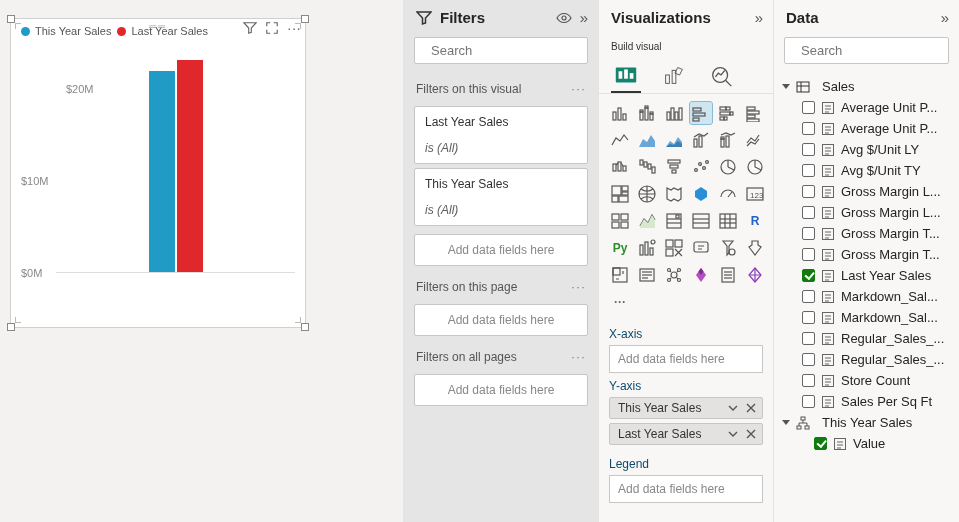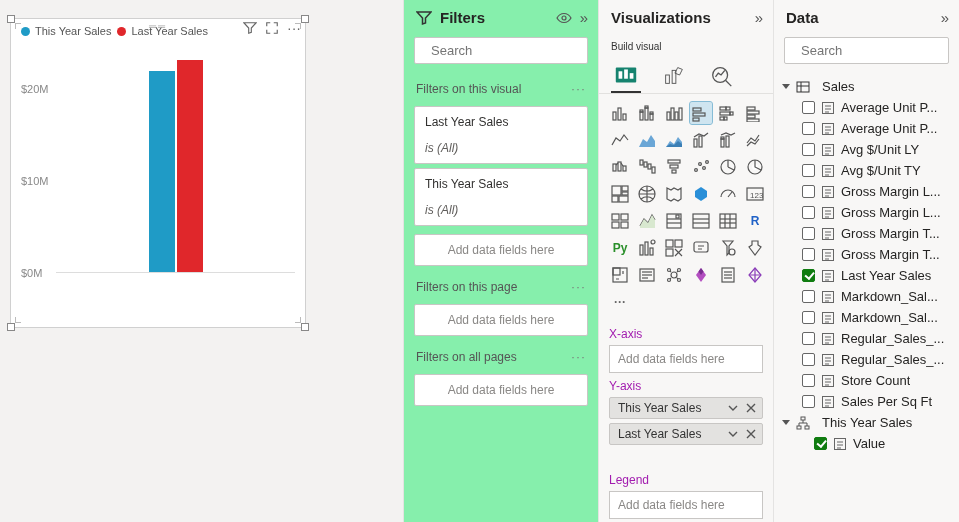--- a/index.html
+++ b/index.html
@@ -19,21 +19,21 @@
   .ib-br{bottom:4px;right:4px;border-bottom:1px solid #bbb;border-right:1px solid #bbb;}
   .chart-title { color:#c2c2c2; font-size:12px; padding: 22px 10px 4px 10px;}
   .legend { display:flex; gap:2px; align-items:center; font-size:11px; padding: 6px 10px 2px 10px; color:#555;}
   .legend .sw { width:9px; height:9px; border-radius:50%; display:inline-block; margin-right:3px;}
   .plot { position:relative; height: 230px; margin: 4px 10px 10px 10px; }
   .ylab { position:absolute; left:0; color:#888; font-size:11px; transform: translateY(-50%);}
   .axis-line { position:absolute; left:35px; right:0; bottom:0; border-top:1px solid #ddd;}
   .bars { position:absolute; left:35px; right:0; bottom:0; top:0; display:flex; align-items:flex-end; justify-content:center; gap:2px;}
   .bar { width:26px;}
   .pane { border-left:1px solid #e4e3e2; background:#f8f7f6; display:flex; flex-direction:column; height:522px;}
-  .pane.filters { width:195px; background:#86efac; }
+  .pane.filters { width:195px; background:#e5e5e5; }
   .pane.viz { width: 175px; }
   .pane.data { width: 186px; }
   .pane-header { display:flex; align-items:center; justify-content:space-between; padding:9px 10px 9px 12px; }
   .pane-title { font-size:15px; font-weight:600; }
   .pane-header .icons { display:flex; gap:8px; align-items:center; color:#555;}
   .search { display:flex; align-items:center; gap:8px; border:1px solid #c8c6c4; border-radius:2px; margin: 2px 10px 8px 10px; padding: 5px 8px; background:#fff;}
   .search input { border:none; outline:none; flex:1; font-size:13px; background:transparent;}
   .section-head { display:flex; justify-content:space-between; align-items:flex-start; padding: 10px 12px 6px 12px; font-size:12px; color:#555;}
   .dots { color:#777; letter-spacing:1px; font-size:12px;}
   .card { border:1px solid #c8c6c4; border-radius:2px; margin:4px 10px; padding:8px 10px; background:#fff; font-size:12px;}
@@ -43,21 +43,21 @@
   .sub-title { font-size:10px; color:#333; padding: 6px 12px 4px 12px;}
   .tabs { display:flex; gap:18px; padding: 2px 12px 0 12px; align-items:center;}
   .tab { width:30px; height:36px; display:flex; align-items:center; justify-content:center; border-bottom:2px solid transparent; cursor:pointer;}
   .tab.active { border-bottom:3px solid #333;}
   .tab svg{ width:26px; height:26px; }
   .viz-grid { display:grid; grid-template-columns: repeat(6, 22px); gap: 5px 5px; padding: 8px 10px; }
   .viz-grid .vi { width:22px; height:22px; display:flex; align-items:center; justify-content:center; cursor:pointer; border-radius:2px;}
   .viz-grid .vi.sel { background:#cfe5f0; outline:1px solid #86bcd6;}
   .viz-grid .vi svg{ width:18px; height:18px; stroke:#555; fill:none; stroke-width:1.2;}
   .viz-grid .vi .txt { font-size:12px; font-weight:700; }
-  .field-section { padding: 6px 10px 0 10px; font-size:12px; color:#a21caf;}
+  .field-section { padding: 6px 10px 0 10px; font-size:12px; color:#0c4a6e;}
   .well { margin: 4px 10px 0 10px; background:#fff; border:1px solid #c8c6c4; padding:6px 8px; font-size:12px; color:#8a8886;}
   .pill { display:flex; align-items:center; justify-content:space-between; background:#e3e2e0; border:1px solid #c8c6c4; margin: 4px 10px 0 10px; padding: 3px 6px 3px 8px; font-size:12px; color:#333; border-radius:2px;}
   .pill .r { display:flex; align-items:center; gap:8px; color:#555;}
   .tree { padding: 4px 6px; font-size:13px; overflow:hidden;}
   .tree-row { display:flex; align-items:center; gap:6px; padding: 3px 2px; white-space:nowrap; }
   .tree-row.sub { padding-left: 22px; }
   .tree-row.sub2 { padding-left: 34px; }
   .chk { width:13px; height:13px; border:1px solid #666; border-radius:2px; flex-shrink:0; display:flex; align-items:center; justify-content:center; background:#fff;}
   .chk.checked { background:#107c10; border-color:#107c10; }
   .chk.checked::after{ content:""; width:4px; height:7px; border:solid #fff; border-width:0 2px 2px 0; transform: rotate(40deg) translateY(-1px);}
@@ -95,21 +95,21 @@
       <span>Last Year Sales</span>
     </div>
     <div class="plot">
       <div class="bars">
           <div class="bar" style="background: rgb(31, 155, 198); height: 202.4px;"></div>
           <div class="bar" style="background: rgb(224, 39, 43); height: 213.44px;"></div>
         </div>
       <div class="axis-line"></div>
     <div class="ylab" style="bottom: 0px; transform: translateY(50%);">$0M</div>
         <div class="ylab" style="bottom: 92px; transform: translateY(50%);">$10M</div>
-        <div class="ylab" style="bottom: 184px; transform: translateY(50%);">$20M</div>
+        <div class="ylab" style="bottom: 184px; transform: translateY(50%); margin-left: 45px;">$20M</div>
       </div>
     <span class="sel-handle sh-tl"></span>
     <span class="sel-handle sh-tr"></span>
     <span class="sel-handle sh-bl"></span>
     <span class="sel-handle sh-br"></span>
     <span class="inner-border ib-tl"></span>
     <span class="inner-border ib-tr"></span>
     <span class="inner-border ib-bl"></span>
     <span class="inner-border ib-br"></span>
   </div>
@@ -520,21 +520,21 @@
           <svg width="10" height="10" viewBox="0 0 10 10">
             <path d="M1 3l4 4 4-4" fill="none" stroke="#555" stroke-width="1.4"></path>
           </svg>
           <svg width="10" height="10" viewBox="0 0 10 10">
             <path d="M1 1l8 8M9 1l-8 8" stroke="#555" stroke-width="1.4"></path>
           </svg>
         </span>
       </div>
     </div>
 
-  <div class="field-section" style="padding-top:28px">Legend</div>
+  <div class="field-section" style="padding-top:12px">Legend</div>
   <div class="well"><span>Add data fields here</span></div>
 </div>
 
 <div class="pane data">
   <div class="pane-header">
     <span class="pane-title">Data</span>
     <span class="expand-r">»</span>
   </div>
   <div class="search">
     <svg width="14" height="14" viewBox="0 0 16 16">

